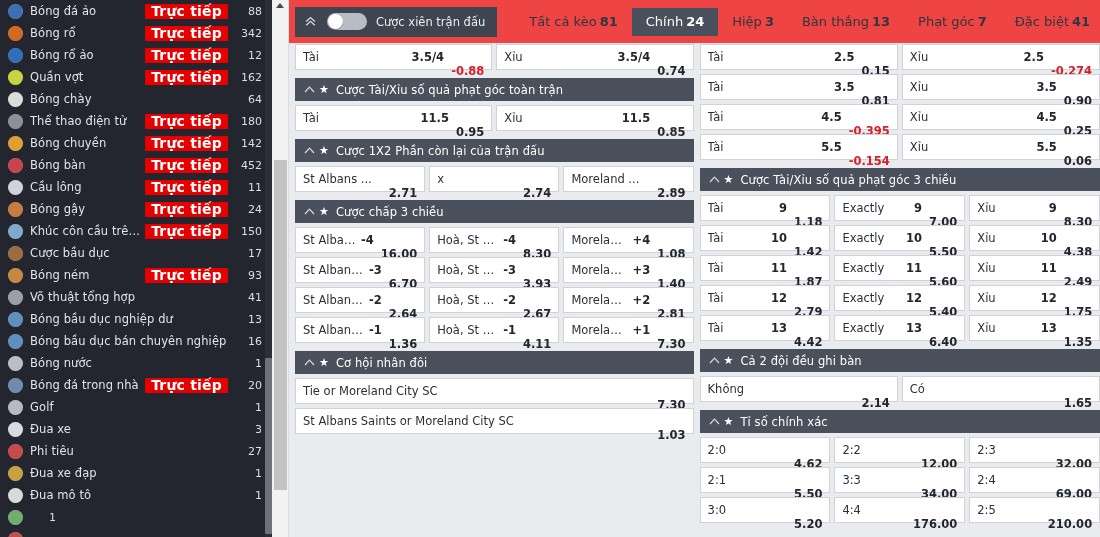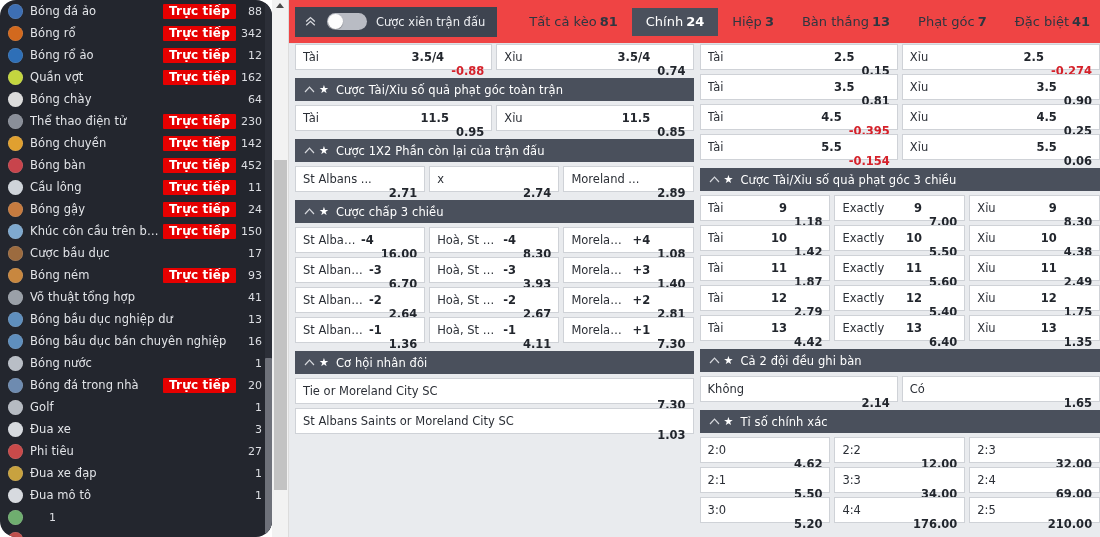--- a/index.html
+++ b/index.html
@@ -11,21 +11,20 @@
   }
   #app { position: relative; width: 1100px; height: 537px; display: flex; }
 
   
   #sidebar {
     width: 272px; height: 537px;
     background: #23262e;
     position: relative;
     overflow: hidden;
     flex: none;
-    border-radius: 16px;
   }
   .sb-list { padding-top: 0px; }
   .sb-row {
     height: 22px;
     display: flex; align-items: center;
     padding: 0 10px 0 8px;
     color: #e2e4e8;
     font-size: 11.5px;
     white-space: nowrap;
   }
@@ -35,26 +34,26 @@
     border-radius: 50%;
     display: inline-block;
     position: relative;
     box-shadow: inset 0 0 0 0.5px rgba(255,255,255,.18);
   }
   .sb-label { flex: 1 1 auto; overflow: hidden; text-overflow: ellipsis; letter-spacing: .1px; }
   .sb-live {
     flex: none;
     background: #e60000;
     color: #fff;
-    font-size: 12px;
+    font-size: 14px;
     font-weight: bold;
     line-height: 13px;
     padding: 1px 6px 1px 6px;
     border-radius: 1px;
-    margin-right: 0;
+    margin-right: 8px;
     letter-spacing: .2px;
   }
   .sb-count { flex: none; width: 26px; text-align: right; font-size: 11px; color: #dcdee3; }
 
   
   #sb-scroll {
     position: absolute; right: 0; top: 0; width: 7px; height: 537px;
     background: #2c2f38;
   }
   #sb-thumb {
@@ -214,21 +213,21 @@
         </div>
         <div class="sb-row">
           <span class="sb-ico" style="background: rgb(220, 220, 220);"></span>
           <span class="sb-label">Bóng chày</span>
           <span class="sb-count">64</span>
         </div>
         <div class="sb-row">
           <span class="sb-ico" style="background: rgb(138, 143, 153);"></span>
           <span class="sb-label">Thể thao điện tử</span>
           <span class="sb-live">Trực tiếp</span>
-          <span class="sb-count">230</span>
+          <span class="sb-count">180</span>
         </div>
         <div class="sb-row">
           <span class="sb-ico" style="background: rgb(224, 160, 48);"></span>
           <span class="sb-label">Bóng chuyền</span>
           <span class="sb-live">Trực tiếp</span>
           <span class="sb-count">142</span>
         </div>
         <div class="sb-row">
           <span class="sb-ico" style="background: rgb(200, 68, 76);"></span>
           <span class="sb-label">Bóng bàn</span>

